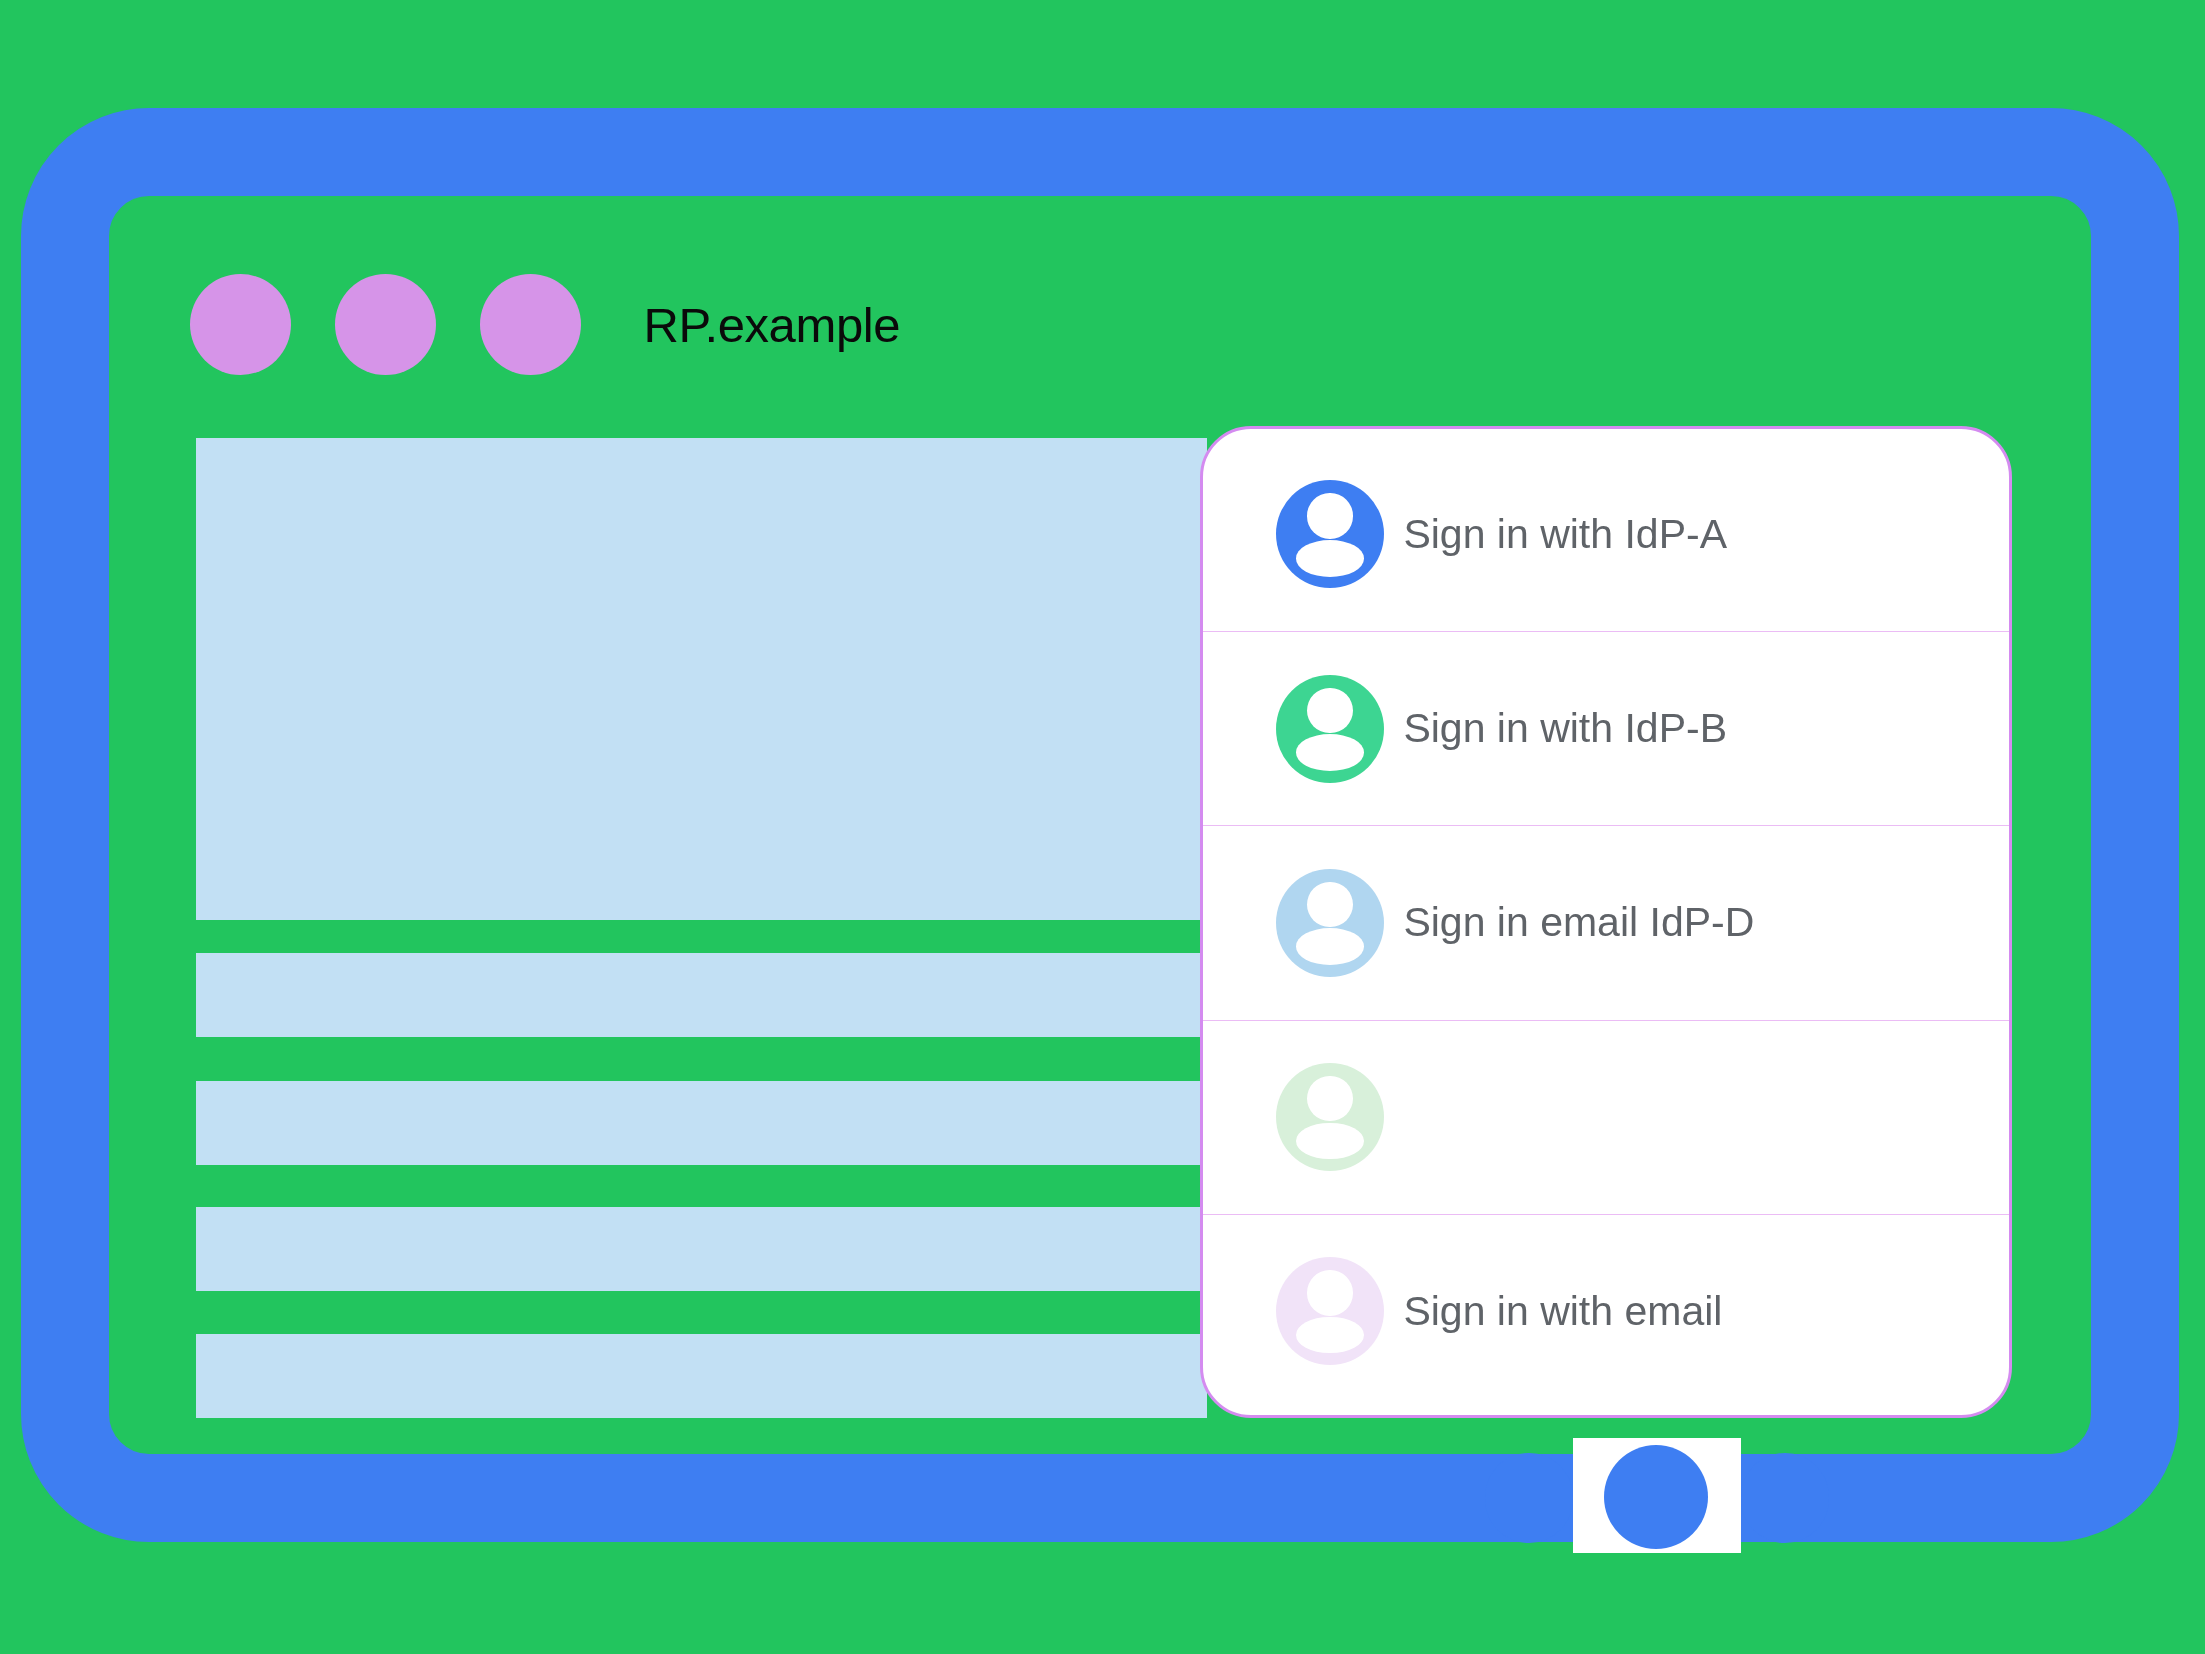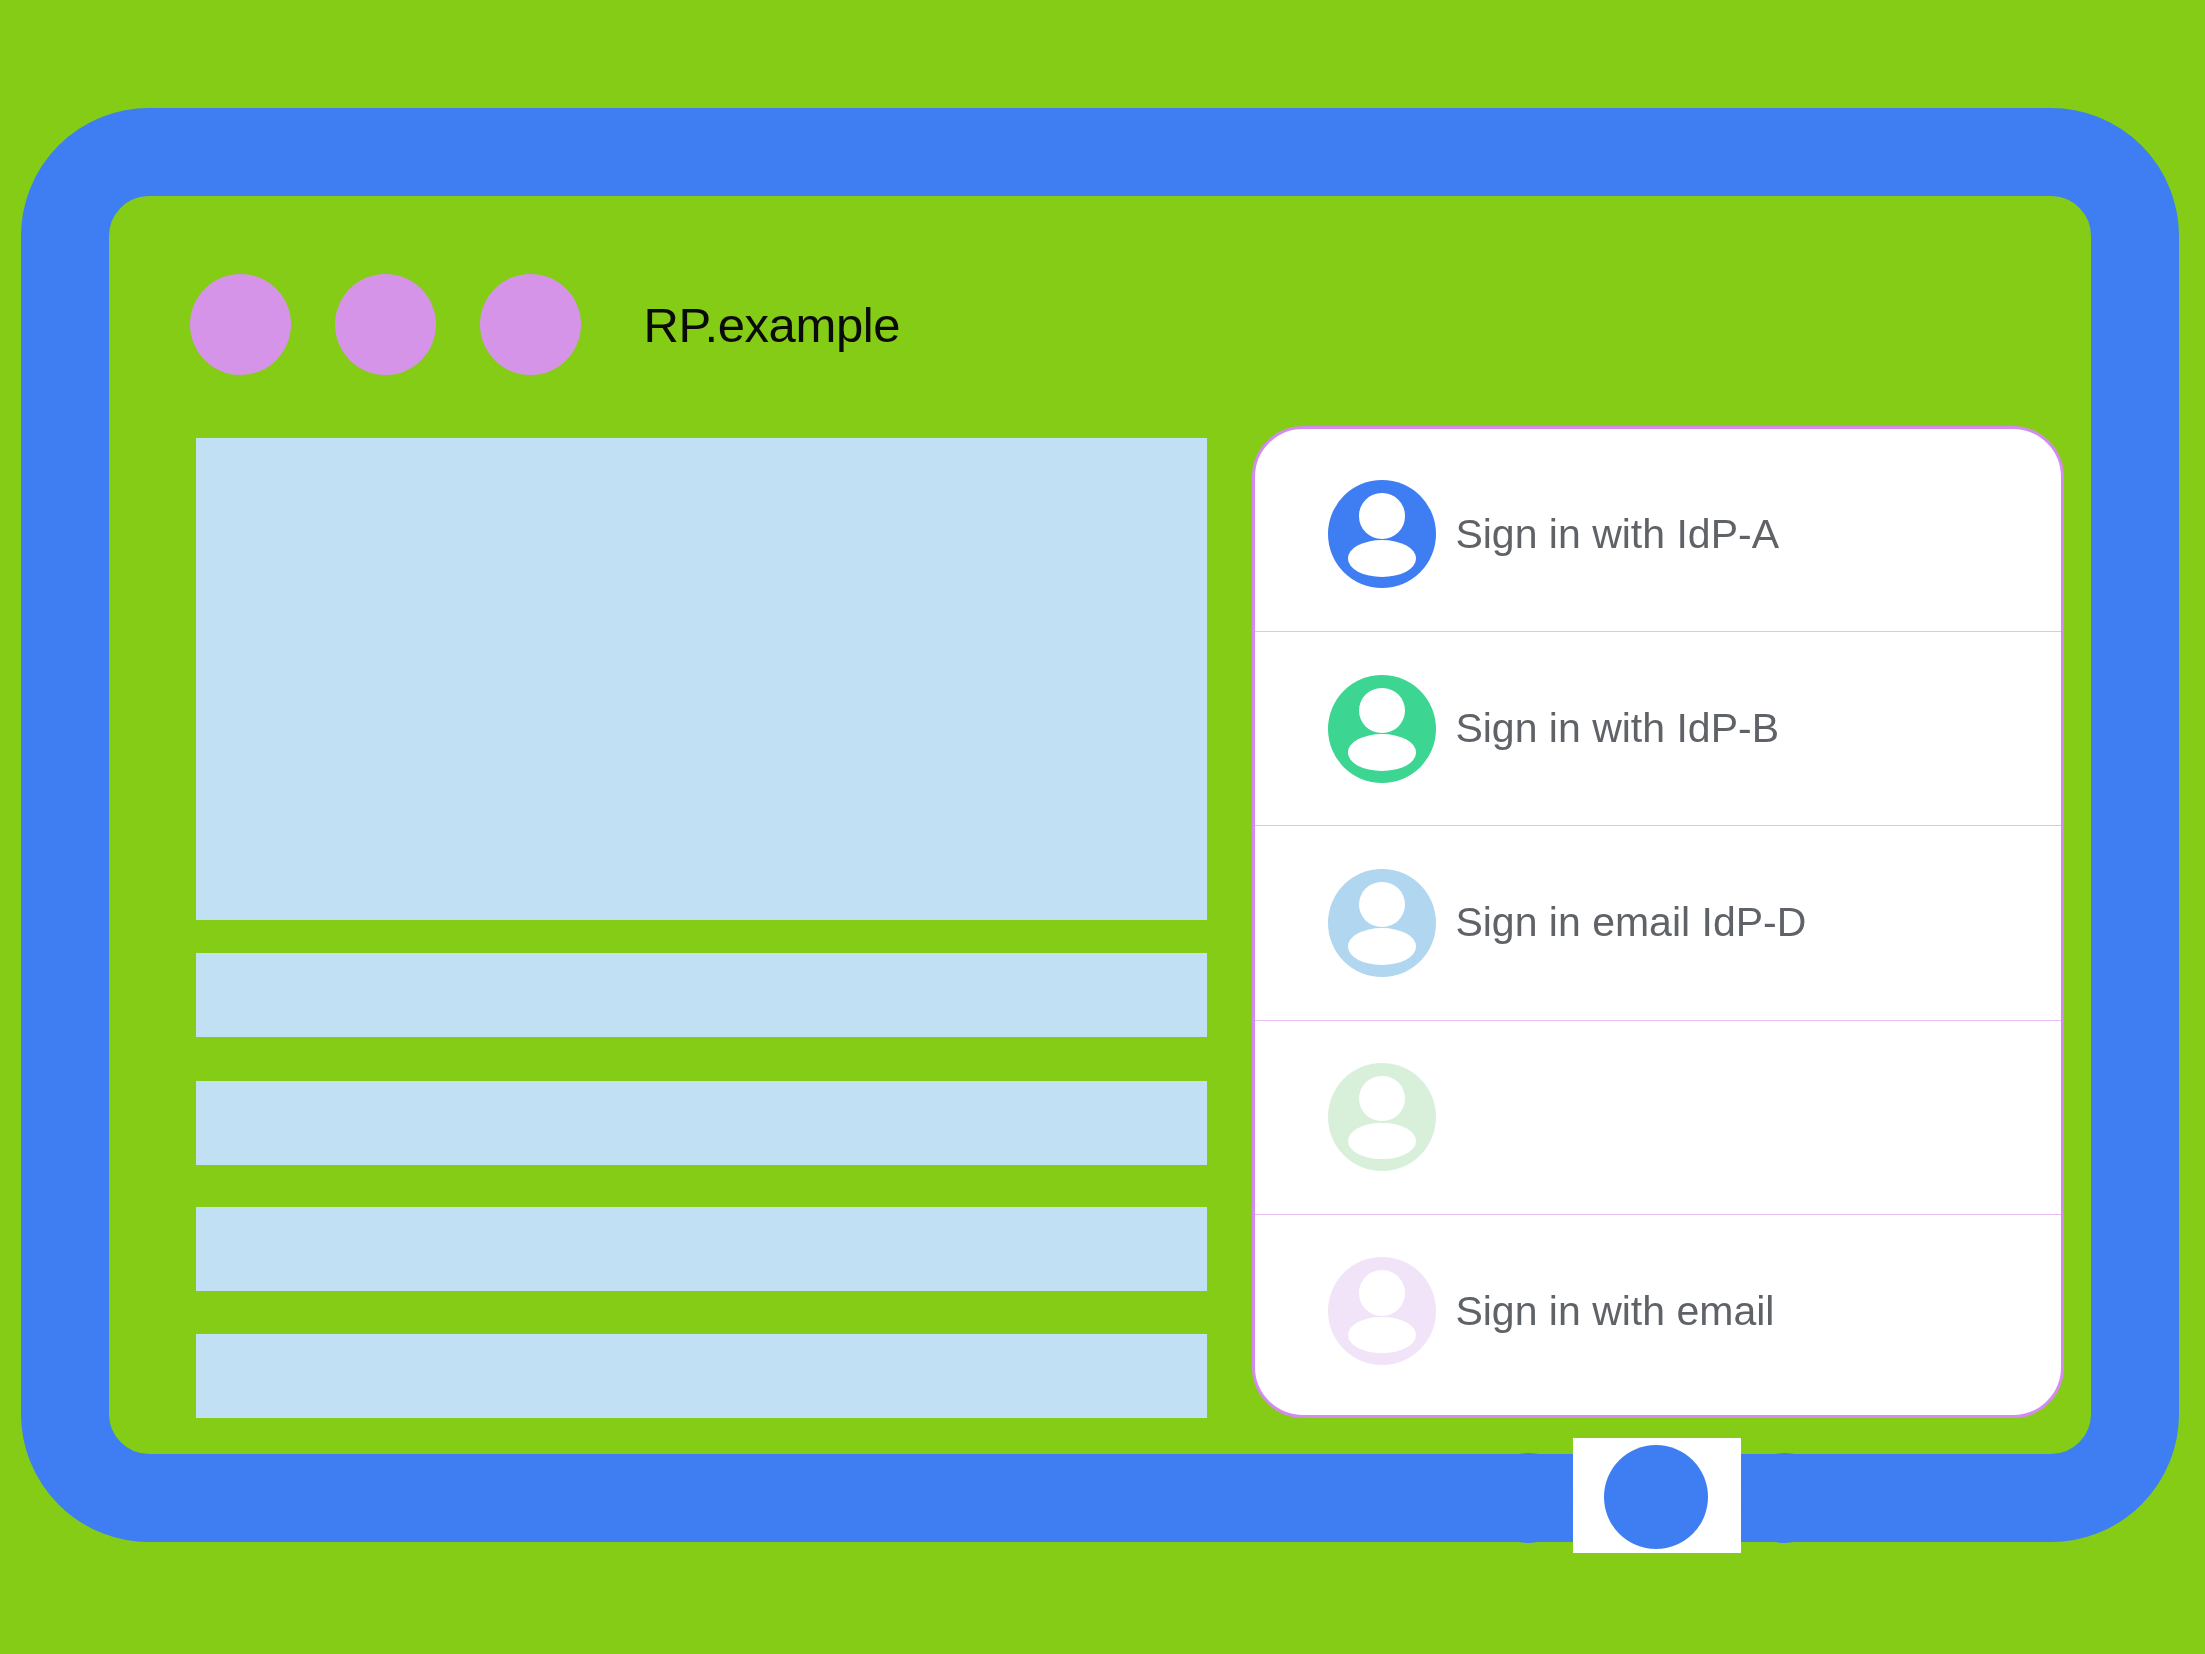--- a/index.html
+++ b/index.html
@@ -1,20 +1,20 @@
 <!DOCTYPE html>
 <html style="--frame-blue: #3E7EF2; --dot-purple: #D694E8; --placeholder-blue: #C2E0F4; --panel-border-purple: #D48BF0; --divider-pink: #EBBCF5; --label-gray: #5F6368; --title-black: #0A0A0A;font-size:14px"><head>
 <meta charset="utf-8">
 <title>RP.example</title>
 <style>
   html,body{margin:0;padding:0;background:#ffffff;}
   .stage{
     position:relative;
     width:2206px;height:1654px;
-    background:#84cc16;
+    background:#22c55e;
     overflow:hidden;
     font-family:"Liberation Sans", sans-serif;
   }
 
   
   .frame-ring{
     position:absolute;
     left:21px;top:108px;
     width:2158px;height:1434px;
     box-sizing:border-box;
@@ -76,21 +76,21 @@
   .ph-block{top:438px;height:482px;}
   .ph-bar{height:84px;}
   .ph-bar.b1{top:953px;}
   .ph-bar.b2{top:1081px;}
   .ph-bar.b3{top:1207px;}
   .ph-bar.b4{top:1334px;}
 
   
   .signin-panel{
     position:absolute;
-    left:1252px;top:426px;
+    left:1200px;top:426px;
     width:812px;height:992px;
     box-sizing:border-box;
     border:3.5px solid var(--panel-border-purple);
     border-radius:51px;
     background:#ffffff;
     display:flex;
     flex-direction:column;
     padding:8.8px 0 7px 0;
     overflow:hidden;
   }

